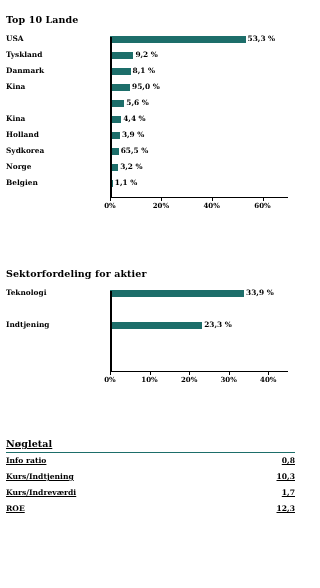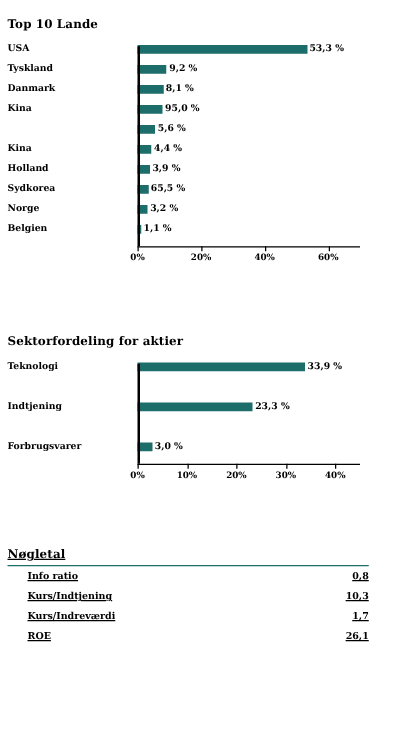--- a/index.html
+++ b/index.html
@@ -100,21 +100,20 @@
     padding: 0 6px;
     height: 16px;
     line-height: 16px;
   }
   .kv-key, .kv-val {
     font-family: "DejaVu Serif", serif;
     font-weight: bold;
     font-size: 7.6px;
     color: #000;
     white-space: nowrap;
-    margin-left: 16px;
   }
 </style>
 </head>
 <body>
 
 <div class="section" id="sec-countries" style="top:14px;">
   <div class="section-title">Top 10 Lande</div>
   <div class="chart" id="countries-chart">
       <div class="rows" style="position: relative; height: 160px; margin-top: 6px;">
         <div class="row" style="top: 0px; position: absolute; left: 0px; right: 0px;">
@@ -188,25 +187,20 @@
       <div class="rows" style="position: relative; height: 80px; margin-top: 6px;">
         <div class="row" style="top: 0px; position: absolute; left: 0px; right: 0px;">
           <div class="cat-label">Teknologi</div>
           <div class="bar" style="left: 110px; width: 134.093px; background: rgb(29, 110, 106);"></div>
           <div class="bar-value" style="left: 244.093px;">33,9 %</div>
         </div>
         <div class="row" style="top: 32px; position: absolute; left: 0px; right: 0px;">
           <div class="cat-label">Indtjening</div>
           <div class="bar" style="left: 110px; width: 92.1644px; background: rgb(29, 110, 106);"></div>
           <div class="bar-value" style="left: 202.164px;">23,3 %</div>
-        </div>
-        <div class="row" style="top: 64px; position: absolute; left: 0px; right: 0px;">
-          <div class="cat-label">Forbrugsvarer</div>
-          <div class="bar" style="left: 110px; width: 11.8667px; background: rgb(29, 110, 106);"></div>
-          <div class="bar-value" style="left: 121.867px;">3,0 %</div>
         </div>
       </div>
       <div class="axis-line v-axis" style="left: 110px; top: 6px; height: 80px;"></div>
       <div class="axis-line h-axis" style="left: 110px; top: 86px; width: 178px;"></div>
       <div style="position: absolute; left: 0px; top: 86px; width: 301px;">
         <div class="tick" style="left: 110px;"></div>
         <div class="tick-label" style="left: 110px;">0%</div>
         <div class="tick" style="left: 149.556px;"></div>
         <div class="tick-label" style="left: 149.556px;">10%</div>
         <div class="tick" style="left: 189.111px;"></div>
@@ -230,16 +224,16 @@
       <div class="kv-row">
         <span class="kv-key">Kurs/Indtjening</span>
         <span class="kv-val">10,3</span>
       </div>
       <div class="kv-row">
         <span class="kv-key">Kurs/Indreværdi</span>
         <span class="kv-val">1,7</span>
       </div>
       <div class="kv-row">
         <span class="kv-key">ROE</span>
-        <span class="kv-val">26,1</span>
+        <span class="kv-val">12,3</span>
       </div>
     </div>
 </div>
 
 </body></html>

